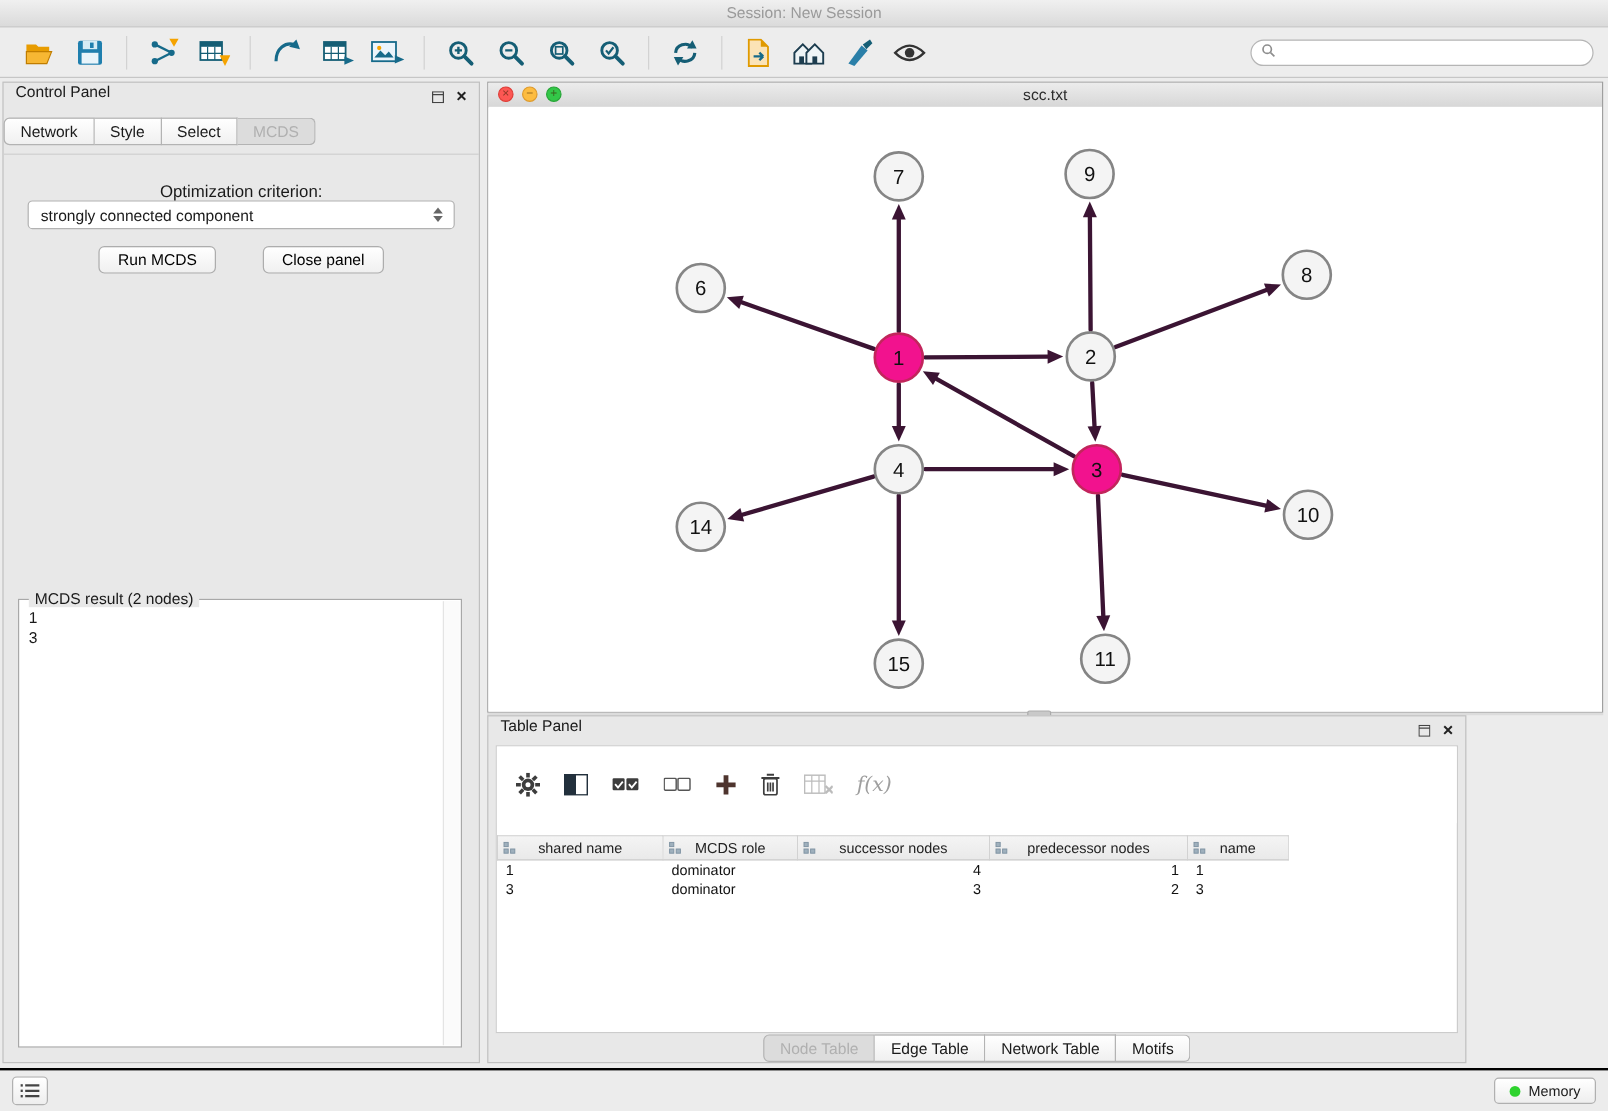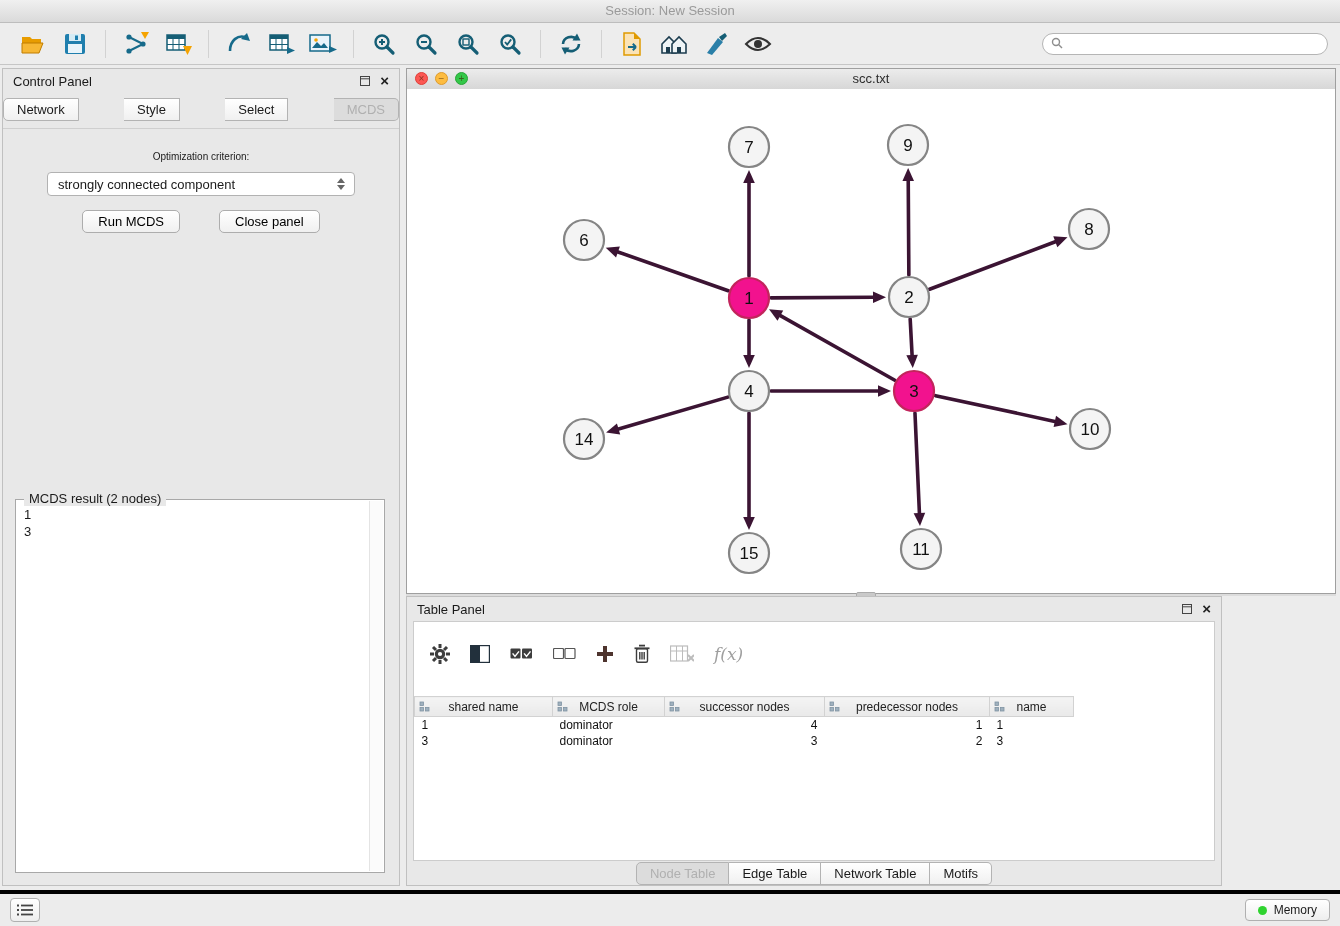--- a/index.html
+++ b/index.html
@@ -13,36 +13,36 @@
   
   .toolbar{position:absolute;top:23px;left:0;right:0;height:42px;display:flex;align-items:center;
            padding:0 12px;box-sizing:border-box;background:#ededed;border-bottom:1px solid #c6c6c6;}
   .tb-icon{width:32px;height:32px;display:flex;align-items:center;justify-content:center;margin:0 5px;}
   .tb-sep{width:1px;height:28px;background:#d2d2d2;margin:0 9px;}
   .searchbox{margin-left:auto;width:286px;height:22px;background:#fff;border:1px solid #b5b5b5;border-radius:12px;
              display:flex;align-items:center;padding:0 8px;box-sizing:border-box;gap:5px;}
   .searchbox input{border:none;outline:none;flex:1;font-size:12px;background:transparent;}
 
   
-  .panel-header{height:24px;display:flex;align-items:center;padding:0 10px;font-size:13px;color:#1a1a1a;}
+  .panel-header{height:24px;display:flex;padding:0 10px;font-size:13px;color:#1a1a1a;}
   .panel-actions{margin-left:auto;display:flex;align-items:center;gap:10px;}
   .close-glyph{font-weight:bold;font-size:15px;line-height:14px;color:#222;cursor:default;}
   .seg{border:1px solid #b3b3b3;border-left:none;padding:3px 13px;background:linear-gradient(#ffffff,#f0f0f0);
        font-size:13px;font-family:inherit;color:#1a1a1a;cursor:default;}
   .seg:first-child{border-left:1px solid #b3b3b3;border-radius:5px 0 0 5px;}
   .seg:last-child{border-radius:0 5px 5px 0;}
   .seg-active{background:#dcdcdc;color:#b0b0b0;}
 
   
   .control-panel{position:absolute;left:2px;top:68px;width:398px;height:818px;background:#e8e8e8;
                  border:1px solid #c0c0c0;box-sizing:border-box;}
-  .cp-tabs{display:flex;justify-content:space-between;padding:5px 0 7px;border-bottom:1px solid #cfcfcf;}
+  .cp-tabs{display:flex;justify-content:flex-start;padding:5px 0 7px;border-bottom:1px solid #cfcfcf;}
   .cp-body{text-align:center;padding-top:22px;}
-  .opt-label{font-size:10px;margin-bottom:10px;}
-  .cp-select{width:308px;margin:0 auto;height:24px;background:#fff;border:1px solid #b2b2b2;border-radius:4px;
+  .opt-label{font-size:14px;}
+  .cp-select{width:356px;margin:0 auto;height:24px;background:#fff;border:1px solid #b2b2b2;border-radius:4px;
              display:flex;align-items:center;padding:0 6px 0 10px;box-sizing:border-box;font-size:13px;text-align:left;}
   .cp-select .grow{flex:1;}
   .spinner{display:flex;flex-direction:column;gap:2px;align-items:center;justify-content:center;width:14px;}
   .spinner .up{width:0;height:0;border-left:4px solid transparent;border-right:4px solid transparent;border-bottom:5px solid #666;}
   .spinner .down{width:0;height:0;border-left:4px solid transparent;border-right:4px solid transparent;border-top:5px solid #666;}
   .cp-buttons{display:flex;justify-content:center;gap:39px;margin-top:14px;}
   .mac-btn{border:1px solid #adadad;border-radius:5px;background:linear-gradient(#ffffff,#f0f0f0);
            padding:3px 15px;font-size:13px;font-family:inherit;cursor:default;}
   .result-box{position:absolute;left:12px;right:14px;top:430px;bottom:12px;border:1px solid #a8a8a8;background:#fff;}
   .result-title{position:absolute;top:-9px;left:8px;background:#e8e8e8;padding:0 5px;font-size:13px;color:#1a1a1a;}
@@ -73,21 +73,21 @@
   .disabled{opacity:.32;}
   .fx-label{font-family:"DejaVu Serif",serif;font-style:italic;font-size:17px;color:#9f9f9f;}
   table.nodes{border-collapse:collapse;margin-top:10px;font-size:12px;table-layout:fixed;}
   table.nodes th{position:relative;height:19px;background:linear-gradient(#f4f4f4,#e9e9e9);
                  border:1px solid #d2d2d2;font-weight:normal;font-size:12px;color:#222;padding:0;margin-top:43px;}
   table.nodes th .col-icon{position:absolute;left:4px;top:4px;}
   table.nodes td{height:16px;padding:0 7px;border:none;color:#111;}
   .tp-tabs{position:absolute;bottom:0;left:0;right:0;height:23px;display:flex;justify-content:center;align-items:flex-start;}
 
   
-  .statusbar{position:absolute;bottom:0;left:0;right:0;height:36px;background:#ececec;border-top:4px solid #000000;
+  .statusbar{position:absolute;bottom:0;left:0;right:0;height:36px;background:#ececec;border-top:2px solid #000000;
              display:flex;align-items:center;padding:0 10px;box-sizing:border-box;}
   .list-btn{width:28px;height:22px;border:1px solid #b0b0b0;border-radius:4px;background:linear-gradient(#fff,#eee);
             display:flex;align-items:center;justify-content:center;}
   .memory-btn{margin-left:auto;display:flex;align-items:center;gap:7px;border:1px solid #b0b0b0;border-radius:4px;
               background:linear-gradient(#fff,#eee);padding:3px 12px;font-size:12px;}
   .memory-dot{width:9px;height:9px;border-radius:50%;}
 </style>
 </head>
 <body>
 

